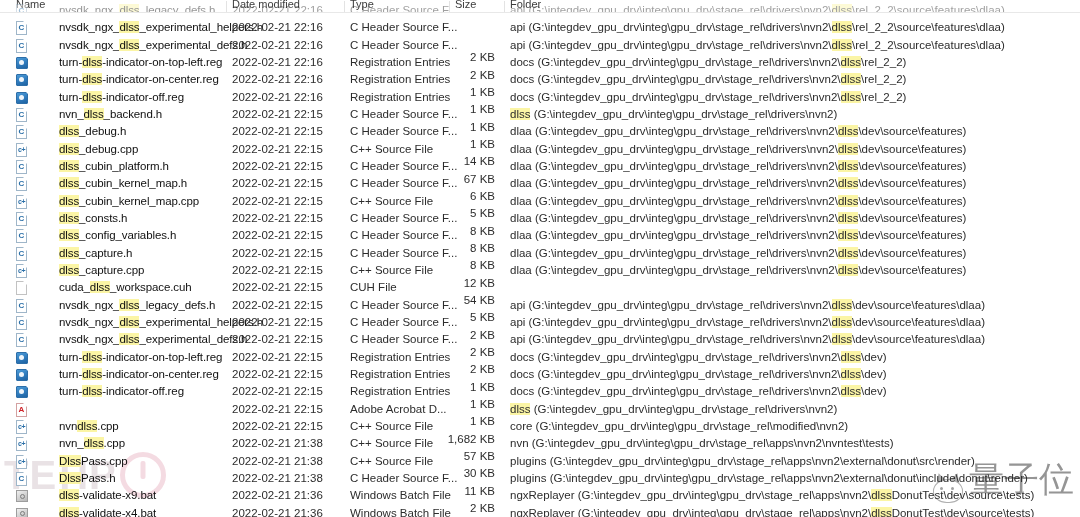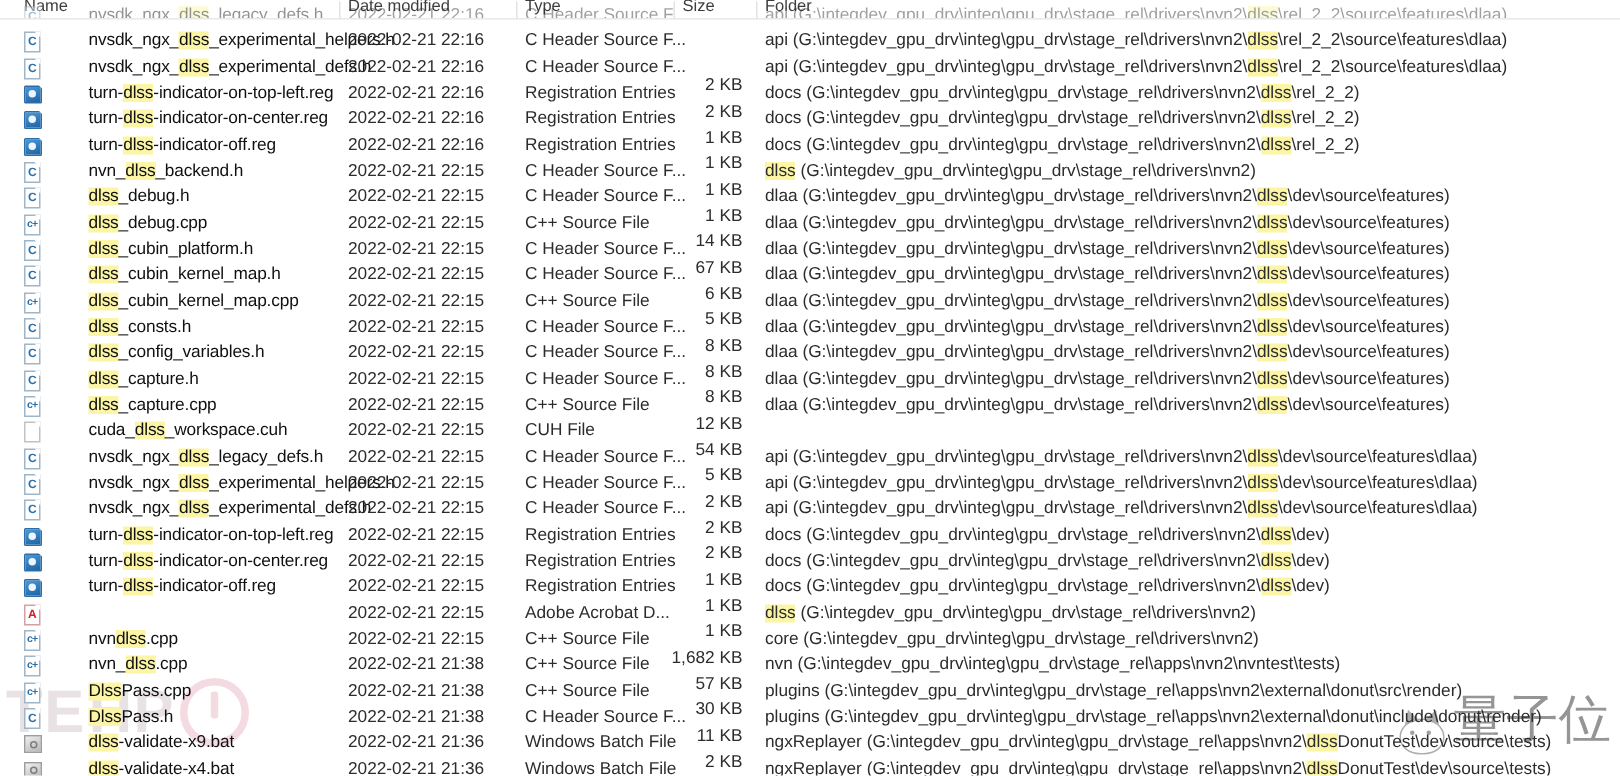--- a/index.html
+++ b/index.html
@@ -443,21 +443,21 @@
         <span class="icon">
           <span class="ic ic-cpp">
             <span class="page"></span>
             <span class="lbl">c+</span>
           </span>
         </span>
         <span class="nm">nvn<span class="hl">dlss</span>.cpp</span>
         <span class="dt">2022-02-21 22:15</span>
         <span class="ty">C++ Source File</span>
         <span class="sz">57 KB</span>
-        <span class="fd">core (G:\integdev_gpu_drv\integ\gpu_drv\stage_rel\drivers\nvn2)</span>
+        <span class="fd">core (G:\integdev_gpu_drv\integ\gpu_drv\stage_rel\modified\nvn2)</span>
       </div>
       <div class="row" style="top: 435.25px;">
         <span class="icon">
           <span class="ic ic-cpp">
             <span class="page"></span>
             <span class="lbl">c+</span>
           </span>
         </span>
         <span class="nm">nvn_<span class="hl">dlss</span>.cpp</span>
         <span class="dt">2022-02-21 21:38</span>

